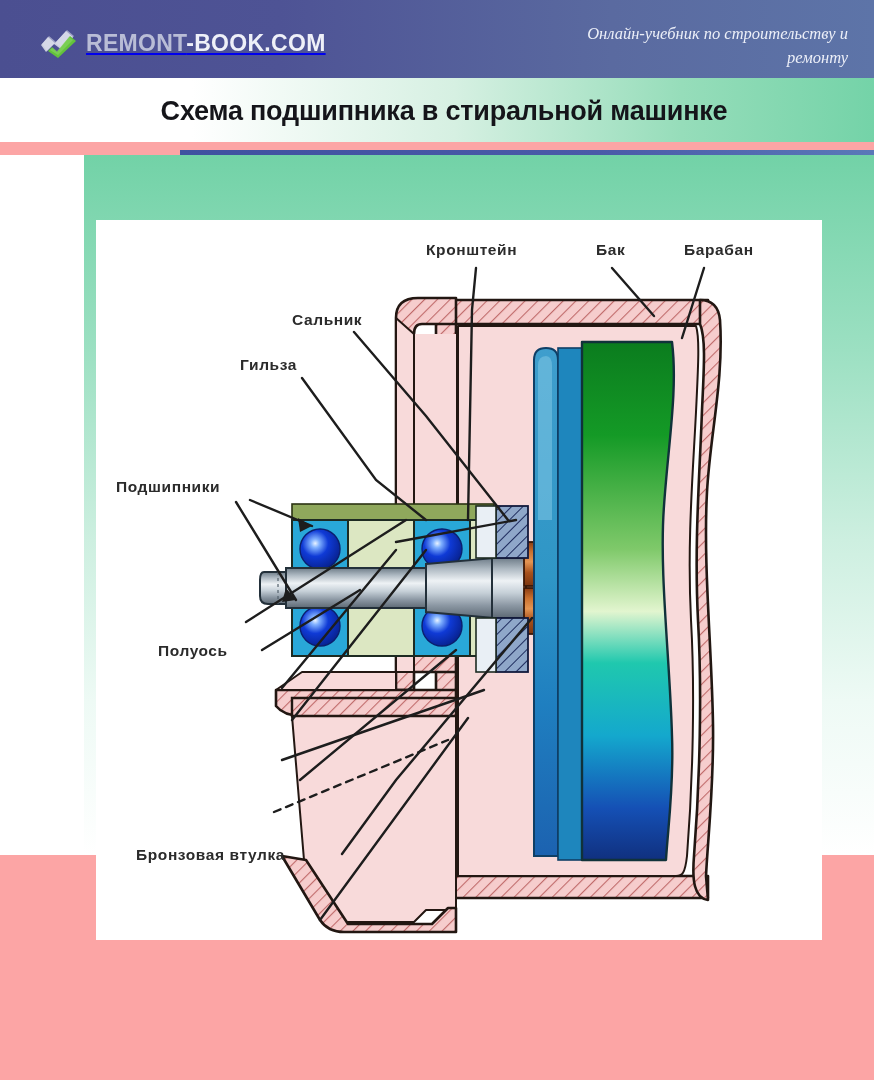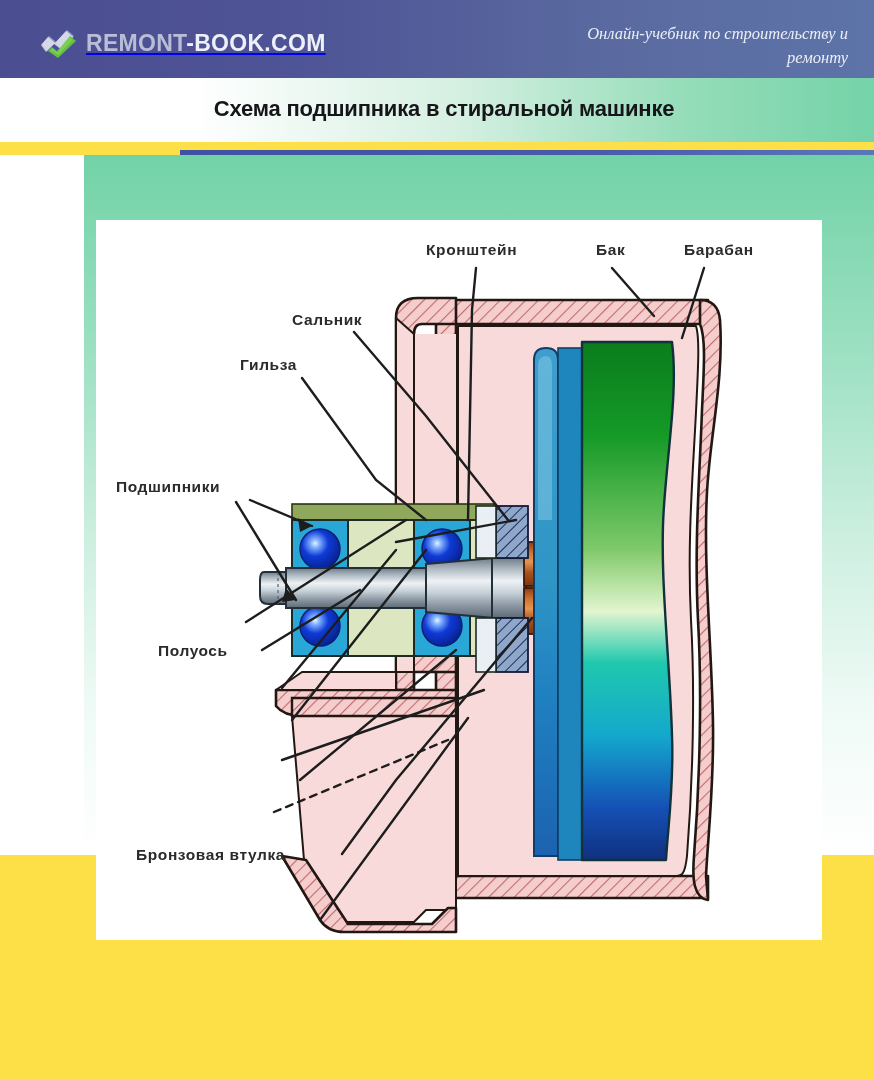--- a/index.html
+++ b/index.html
@@ -2,21 +2,21 @@
 <html><head>
 <meta charset="utf-8">
 <style>
   * { box-sizing: border-box; margin: 0; padding: 0; }
   html, body {
     width: 874px; height: 1080px;
     background: #ffffff;
     font-family: "Liberation Sans", sans-serif;
     overflow: hidden;
   }
-  .page { position: relative; width: 874px; height: 1080px; background: #fde047; }
+  .page { position: relative; width: 874px; height: 1080px; background: #fca5a5; }
 
   
   .site-header {
     position: absolute; left: 0; top: 0; width: 874px; height: 78px;
     background: linear-gradient(90deg, #4b4f91 0%, #4e5395 32%, #5a6aa0 70%, #5d74a8 100%);
     display: flex; align-items: center;
   }
   .brand { position: absolute; left: 40px; top: 28px; display: flex; align-items: center; gap: 8px; }
   .brand-mark { width: 38px; height: 30px; display: block; }
   .brand-text { font-size: 23px; font-weight: bold; letter-spacing: .3px; white-space: nowrap; }
@@ -31,21 +31,21 @@
   }
 
   
   .title-band {
     position: absolute; left: 0; top: 78px; width: 874px; height: 64px;
     background: linear-gradient(90deg, #ffffff 0%, #ffffff 22%, #d6f0e2 52%, #96ddba 78%, #74d3a8 100%);
   }
   .page-title {
     position: absolute; left: 0; top: 96px; width: 874px;
     text-align: center; padding-left: 14px;
-    font-size: 22px; font-weight: bold; color: #15151a;
+    font-size: 27px; font-weight: bold; color: #15151a;
     letter-spacing: -.2px; white-space: nowrap;
   }
   .title-rule {
     position: absolute; left: 180px; top: 150px; width: 694px; height: 5px;
     background: linear-gradient(90deg, #3f51a0 0%, #4a5aa8 60%, #5a78b8 100%);
   }
 
   
   .wash {
     position: absolute; left: 0; top: 155px; width: 874px; height: 700px;

